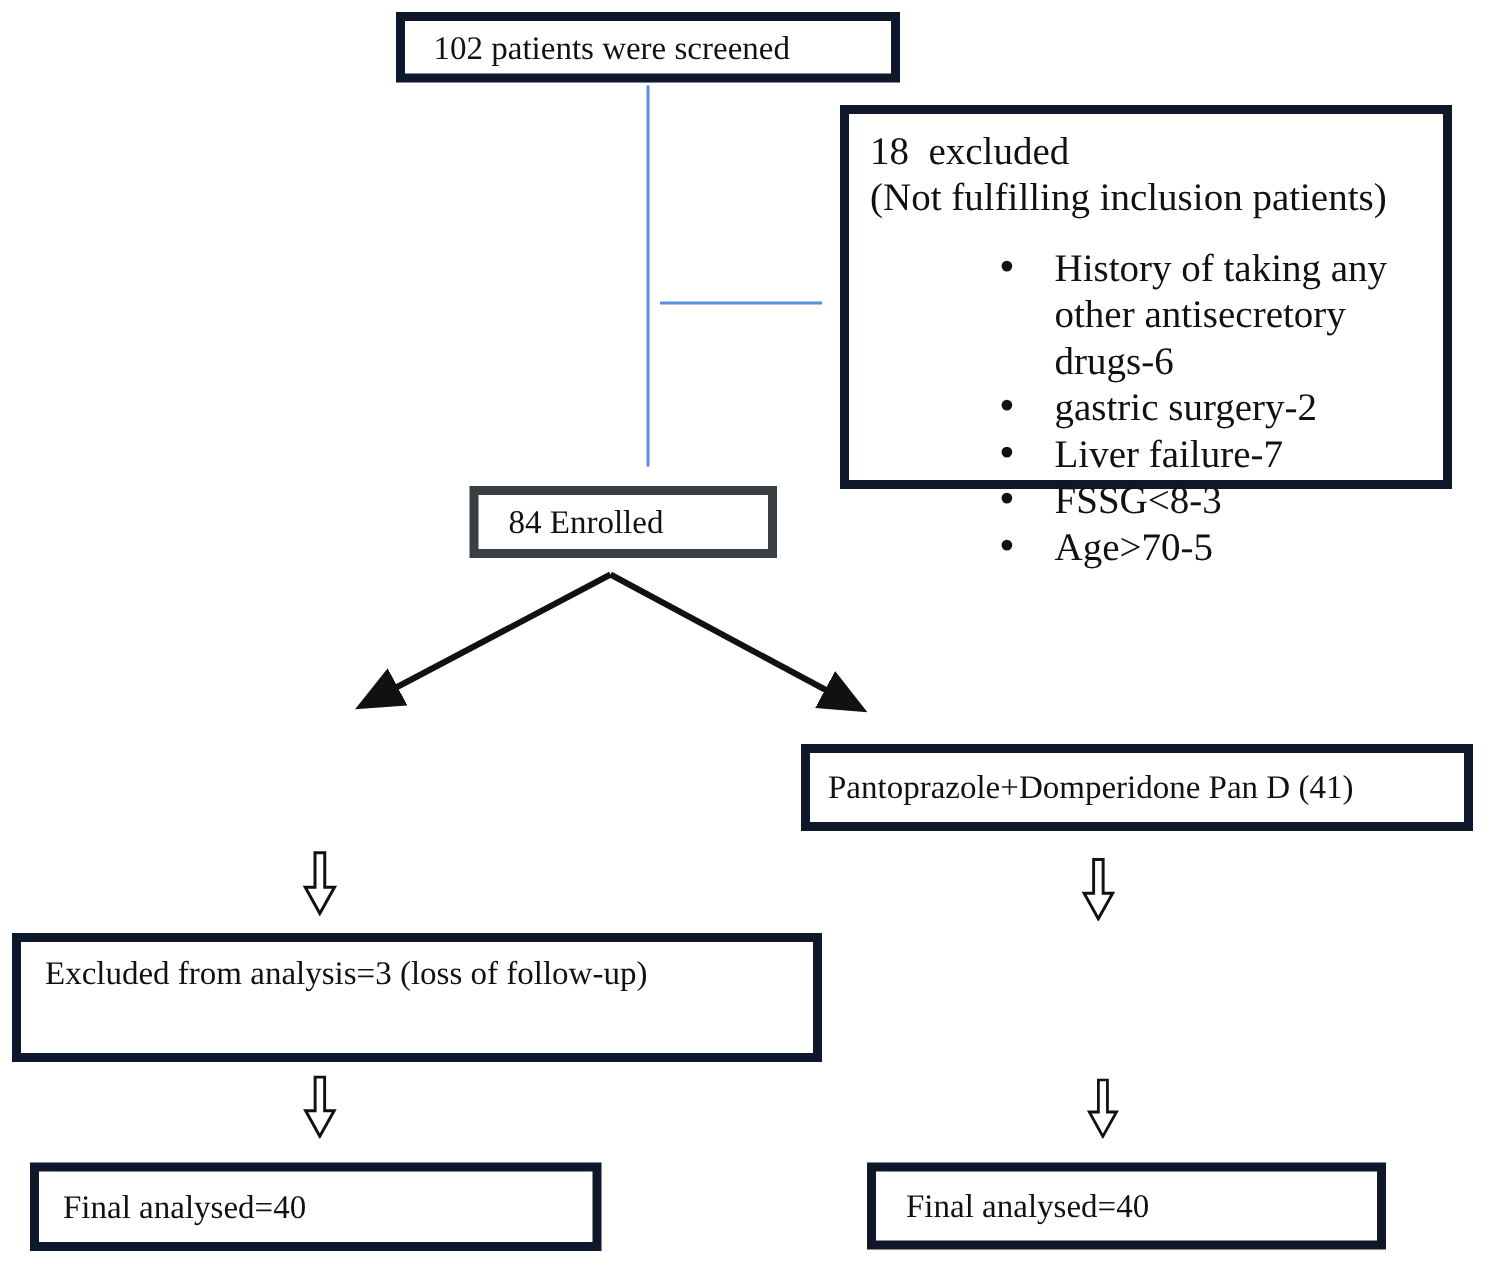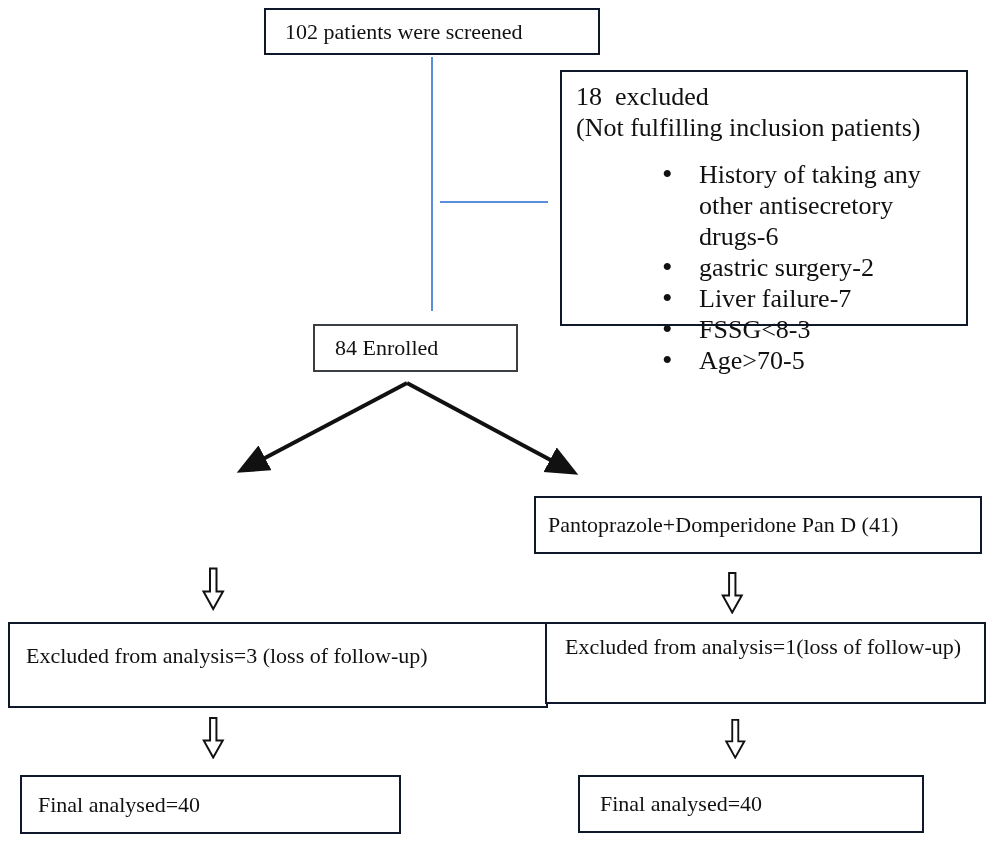--- a/index.html
+++ b/index.html
@@ -2,37 +2,37 @@
 <html><head>
 <meta charset="utf-8">
 <style>
   html,body{margin:0;padding:0;background:#fff;}
   #canvas{
     position:relative;width:995px;height:841px;background:#ffffff;
     font-family:"Liberation Serif","DejaVu Serif",serif;color:#111;
     overflow:hidden;
   }
   .box{
-    position:absolute;background:#fff;border:2px solid #0f172a;
+    position:absolute;background:#fff;border:6px solid #0f172a;
     font-size:22px;line-height:30px;box-sizing:border-box;
   }
   .box .txt{display:block;}
   .vcenter{display:flex;align-items:center;}
   #screened-box{left:264px;top:8px;width:336px;height:47px;padding-left:19px;}
   #excluded-top-box{left:560px;top:70px;width:408px;height:256px;padding:9px 10px 0 14px;font-size:26px;line-height:31px;}
   #excluded-top-box .pre{white-space:pre-wrap;}
   ul.bullets{margin:16px;padding:0 0 0 70px;list-style:none;}
   ul.bullets li{position:relative;padding-left:37px;}
   ul.bullets li::before{
     content:"\2022";position:absolute;left:0;top:-1px;font-size:30px;line-height:31px;
   }
   #enrolled-box{left:313px;top:324px;width:205px;height:48px;padding-left:20px;border-color:#3a3f44;}
   #arm-left-box{left:30px;top:494px;width:378px;height:61px;padding-left:15px;}
   #arm-right-box{left:534px;top:496px;width:448px;height:58px;padding-left:12px;}
-  #excl-left-box{left:8px;top:622px;width:540px;height:86px;padding:16px 16px 0 16px;line-height:32px;}
+  #excl-left-box{left:8px;top:622px;width:540px;height:86px;padding:5px 16px 0 16px;line-height:32px;}
   #excl-right-box{left:545px;top:622px;width:441px;height:82px;padding:7px 16px 0 18px;line-height:32px;}
   #final-left-box{left:20px;top:775px;width:381px;height:59px;padding-left:16px;}
   #final-right-box{left:578px;top:775px;width:346px;height:58px;padding-left:20px;}
   .blue-line{position:absolute;background:#5b8fdd;}
   #conn-vert{left:431px;top:57px;width:2px;height:254px;}
   #conn-horiz{left:440px;top:201px;width:108px;height:2px;}
   .abs-svg{position:absolute;}
 </style>
 </head>
 <body>
@@ -79,23 +79,20 @@
   <svg class="abs-svg" style="left:201px;top:567px;" width="25" height="44" viewBox="0 0 25 43">
     <path d="M9 1 L15.5 1 L15.5 24 L22 24 L12.2 41.5 L2.5 24 L9 24 Z" fill="#fff" stroke="#111" stroke-width="2"></path>
   </svg>
   <svg class="abs-svg" style="left:720px;top:572px;" width="25" height="42" viewBox="0 0 25 43">
     <path d="M9 1 L15.5 1 L15.5 24 L22 24 L12.2 41.5 L2.5 24 L9 24 Z" fill="#fff" stroke="#111" stroke-width="2"></path>
   </svg>
 
   <div class="box" id="excl-left-box">
     <span class="txt">Excluded from analysis=3 (loss of follow-up)</span>
   </div>
-  <div class="box" id="excl-right-box">
-    <span class="txt">Excluded from analysis=1(loss of follow-up)</span>
-  </div>
 
   <svg class="abs-svg" style="left:201px;top:717px;" width="25" height="42" viewBox="0 0 25 43">
     <path d="M9 1 L15.5 1 L15.5 24 L22 24 L12.2 41.5 L2.5 24 L9 24 Z" fill="#fff" stroke="#111" stroke-width="2"></path>
   </svg>
   <svg class="abs-svg" style="left:723px;top:719px;" width="25" height="40" viewBox="0 0 25 43">
     <path d="M9 1 L15.5 1 L15.5 24 L22 24 L12.2 41.5 L2.5 24 L9 24 Z" fill="#fff" stroke="#111" stroke-width="2"></path>
   </svg>
 
   <div class="box vcenter" id="final-left-box">
     <span class="txt">Final analysed=40</span>

